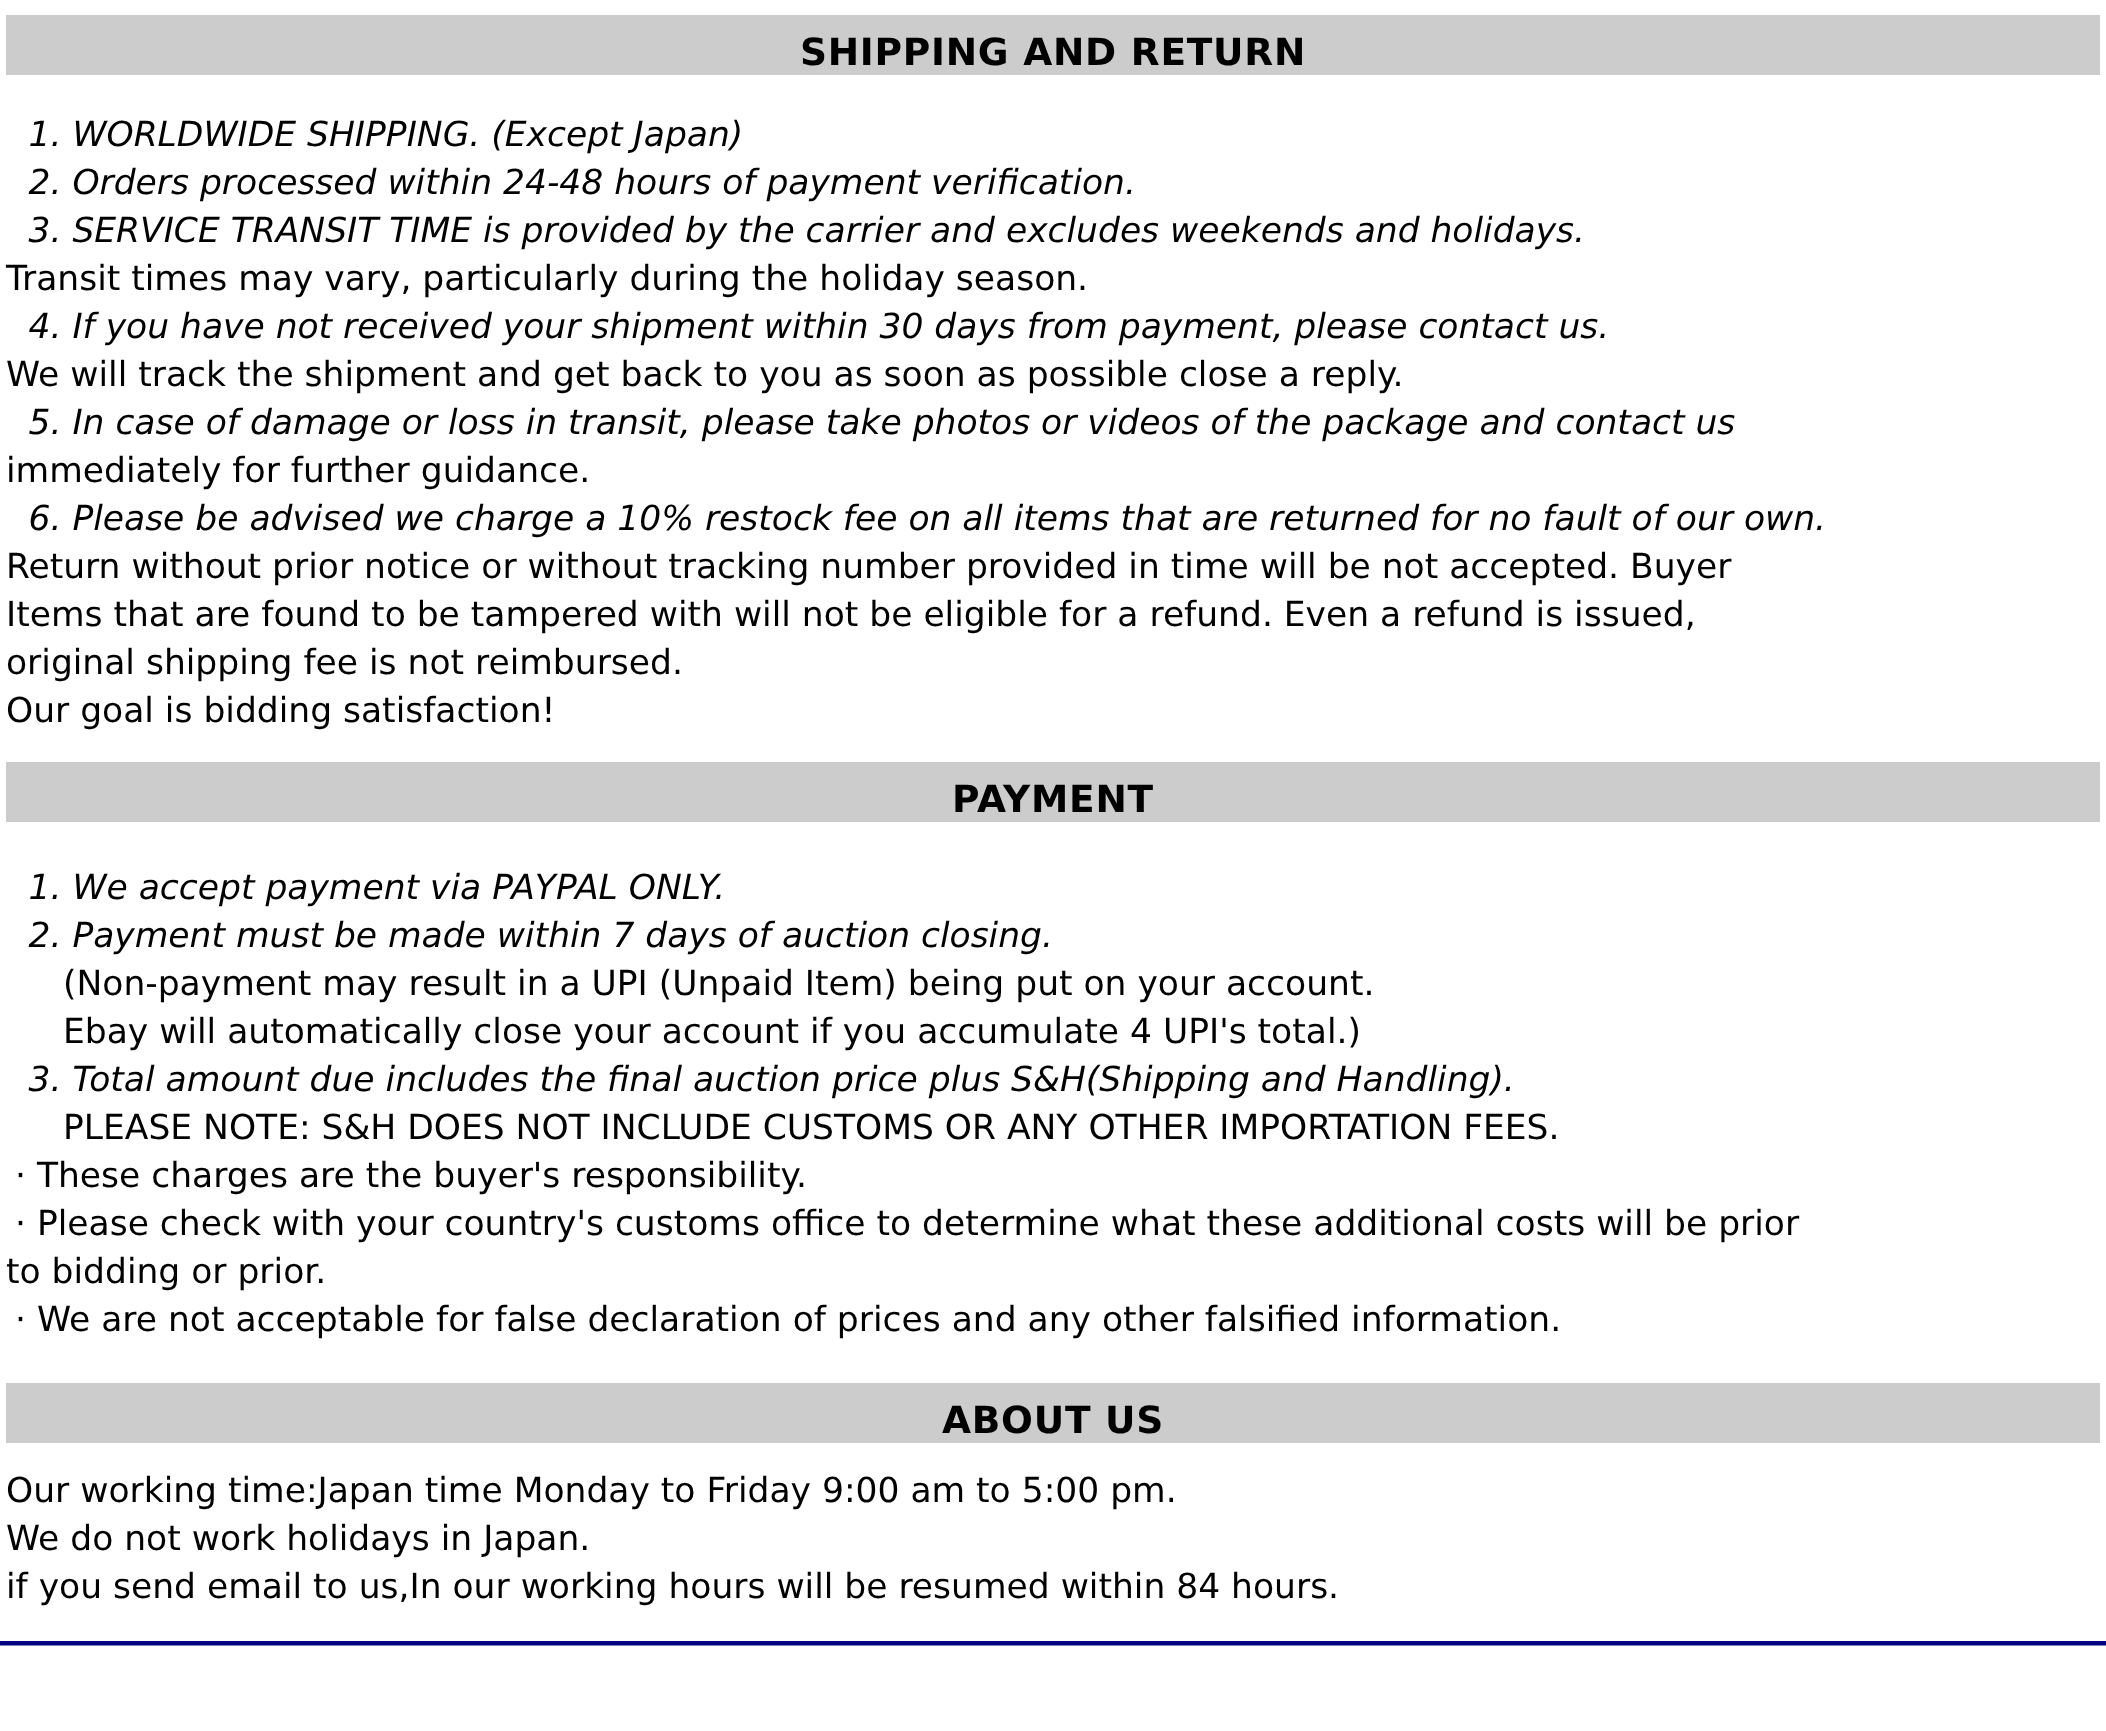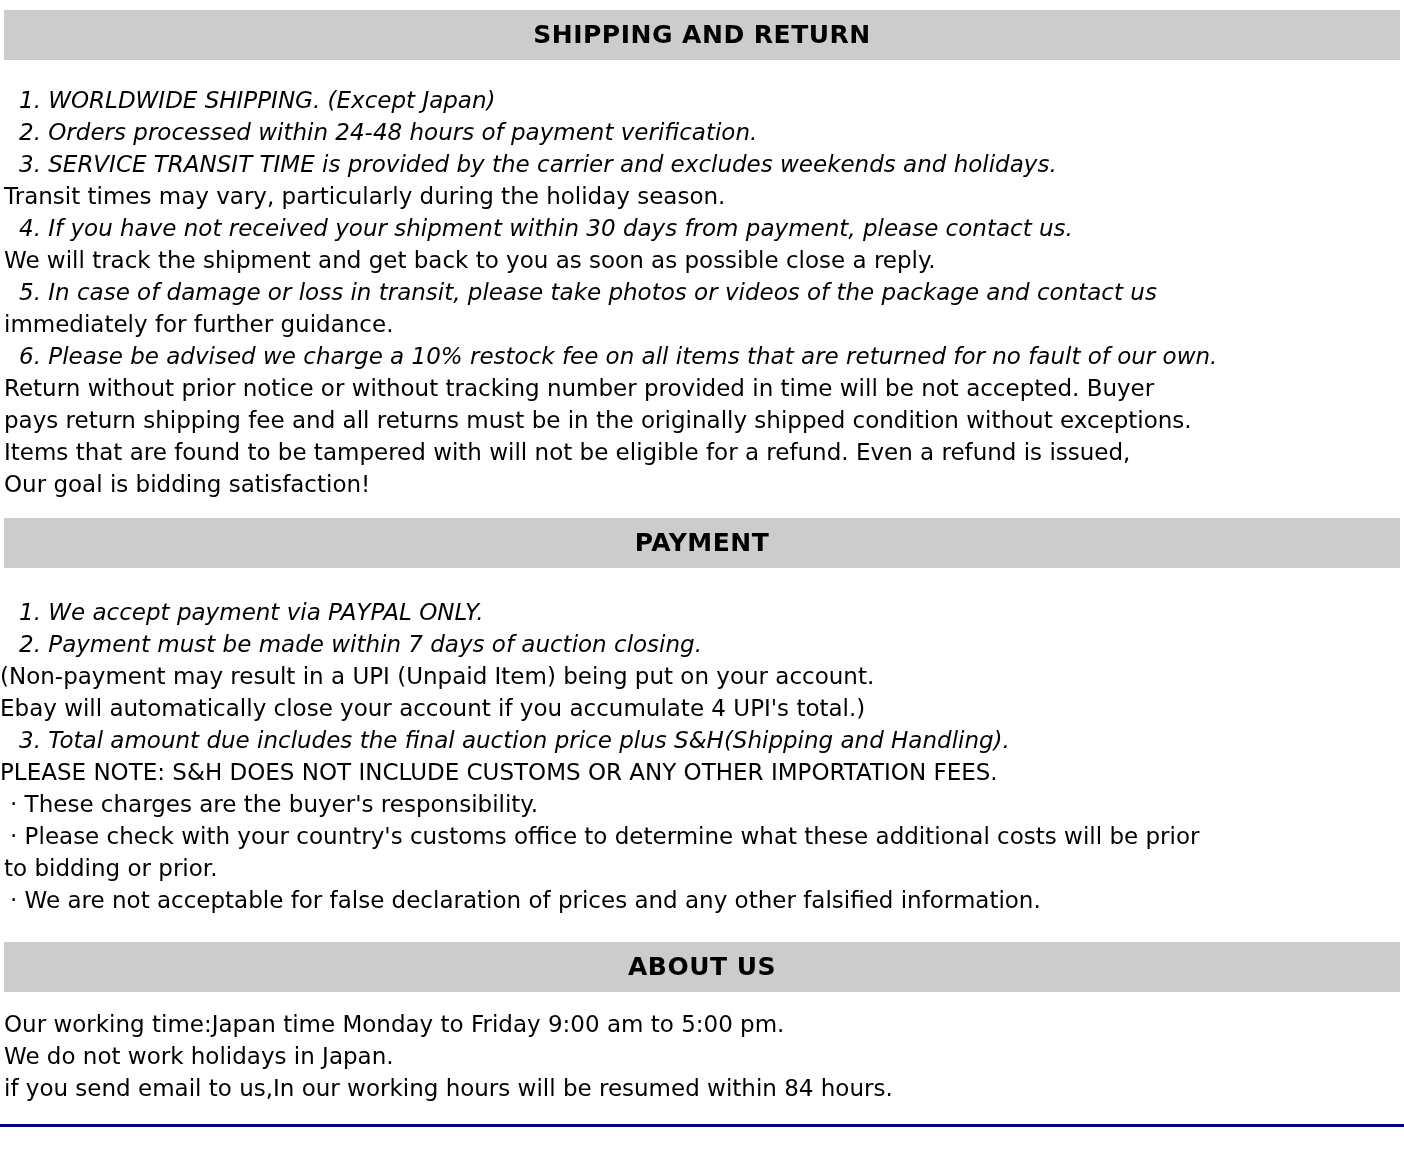--- a/index.html
+++ b/index.html
@@ -13,40 +13,40 @@
     width: 1404px;
     height: 1154px;
     background: #ffffff;
     color: var(--text);
     font-family: "DejaVu Sans", "Liberation Sans", sans-serif;
     overflow: hidden;
   }
   .page { width: 1404px; height: 1154px; position: relative; }
   .banner {
     margin: 0 4px;
-    height: 50px;
+    height: 40px;
     line-height: 50px;
     background: var(--banner-bg);
     text-align: center;
     font-weight: bold;
     font-size: 25px;
     letter-spacing: 0.5px;
   }
   .section:nth-child(1) .banner { margin-top: 10px; }
   .section-body {
     font-size: 23px;
     line-height: 32px;
   }
   .section:nth-child(1) .section-body { margin: 24px 0 18px; }
   .section:nth-child(2) .section-body { margin: 28px 0 26px; }
   .section:nth-child(3) .section-body { margin: 16px 0 0; }
   .line { white-space: pre; }
   .line.num    { padding-left: 19px; font-style: italic; }
   .line.cont   { padding-left: 4px;  }
-  .line.sub    { }
+  .line.sub    { padding-left: 42px; }
   .line.bullet { padding-left: 10px; }
   .divider {
     margin-top: 20px;
     border-top: 3px solid var(--divider);
     width: 1404px;
     height: 0;
   }
 </style>
 </head>
 <body>
@@ -59,22 +59,22 @@
           <div class="line num">1. WORLDWIDE SHIPPING. (Except Japan)</div>
           <div class="line num">2. Orders processed within 24-48 hours of payment verification.</div>
           <div class="line num">3. SERVICE TRANSIT TIME is provided by the carrier and excludes weekends and holidays.</div>
           <div class="line cont">Transit times may vary, particularly during the holiday season.</div>
           <div class="line num">4. If you have not received your shipment within 30 days from payment, please contact us.</div>
           <div class="line cont">We will track the shipment and get back to you as soon as possible close a reply.</div>
           <div class="line num">5. In case of damage or loss in transit, please take photos or videos of the package and contact us</div>
           <div class="line cont">immediately for further guidance.</div>
           <div class="line num">6. Please be advised we charge a 10% restock fee on all items that are returned for no fault of our own.</div>
           <div class="line cont">Return without prior notice or without tracking number provided in time will be not accepted. Buyer</div>
-          <div class="line cont">pays return shipping fee and all returns must be in the originally shipped condition without exceptions.</div>
           <div class="line cont">Items that are found to be tampered with will not be eligible for a refund. Even a refund is issued,</div>
+          <div class="line cont">original shipping fee is not reimbursed.</div>
           <div class="line cont">Our goal is bidding satisfaction!</div>
         </div>
       </div>
       <div class="section">
         <div class="banner">PAYMENT</div>
         <div class="section-body">
           <div class="line num">1. We accept payment via PAYPAL ONLY.</div>
           <div class="line num">2. Payment must be made within 7 days of auction closing.</div>
           <div class="line sub">(Non-payment may result in a UPI (Unpaid Item) being put on your account.</div>
           <div class="line sub">Ebay will automatically close your account if you accumulate 4 UPI's total.)</div>

